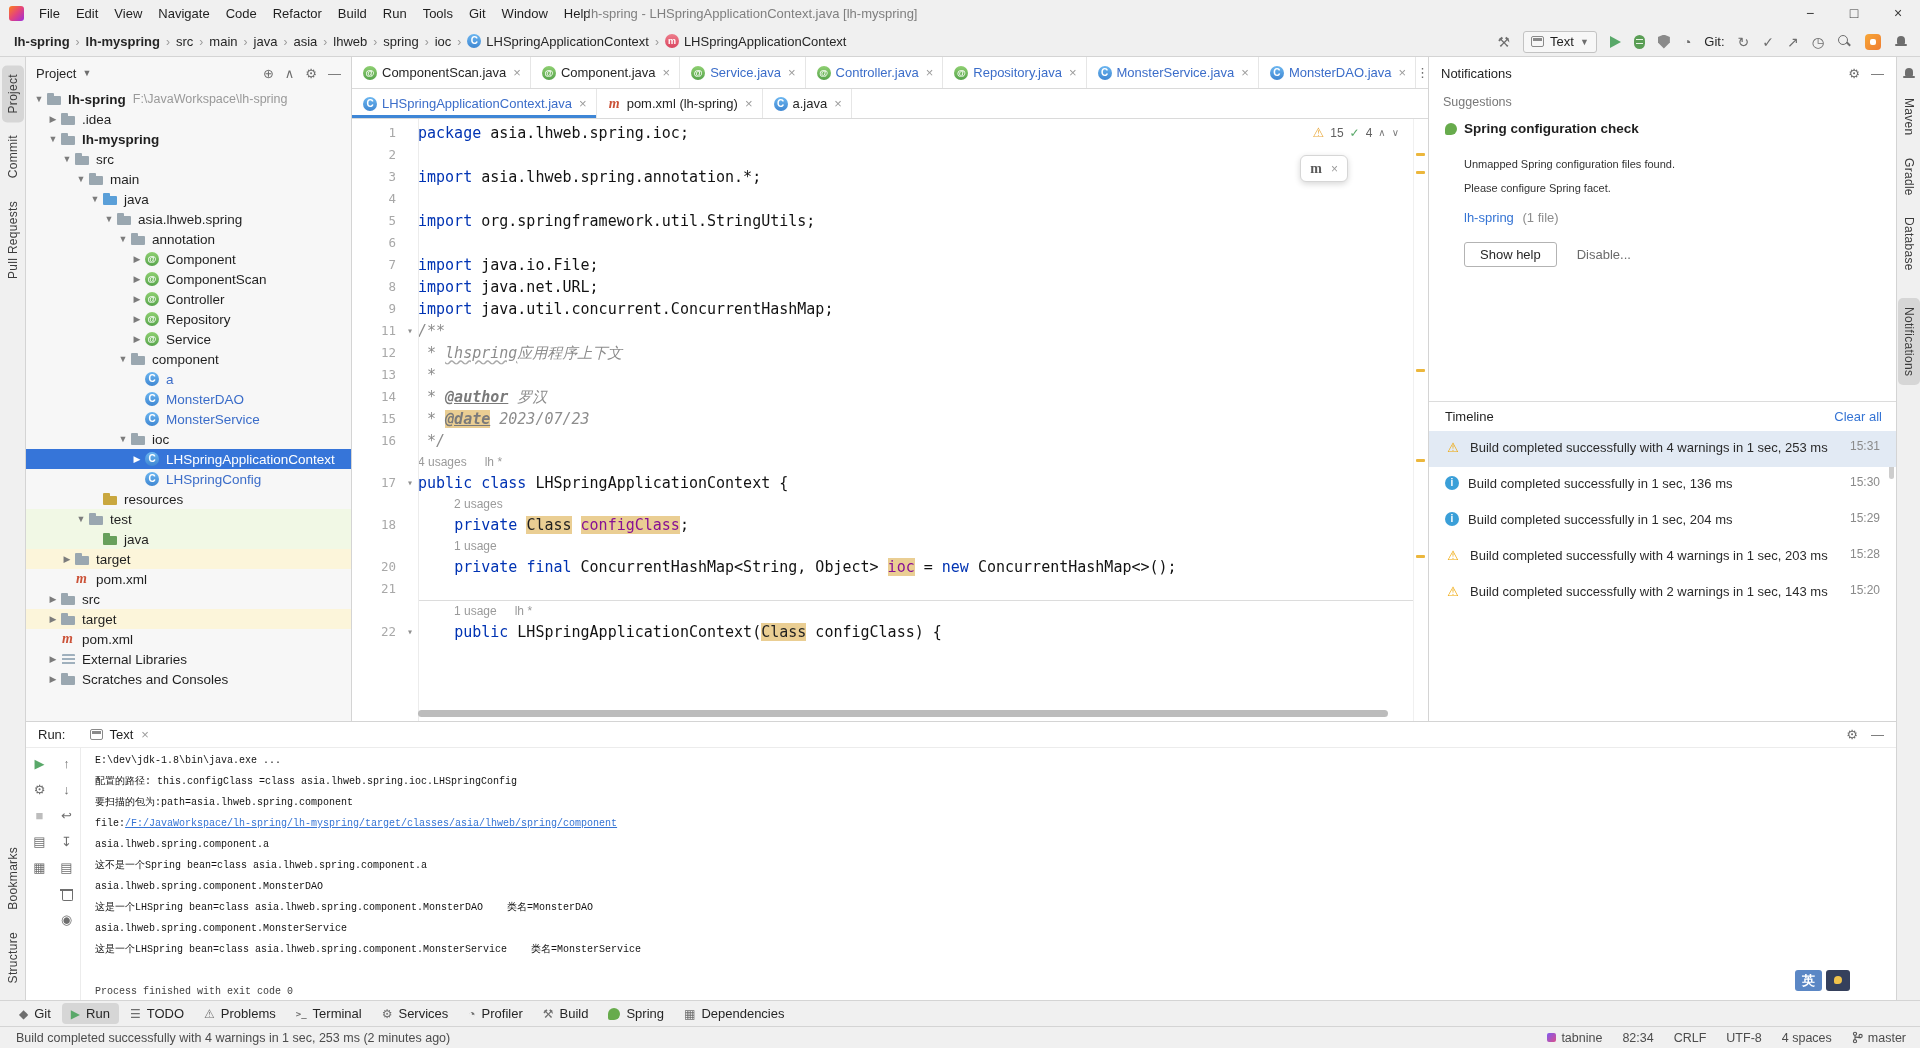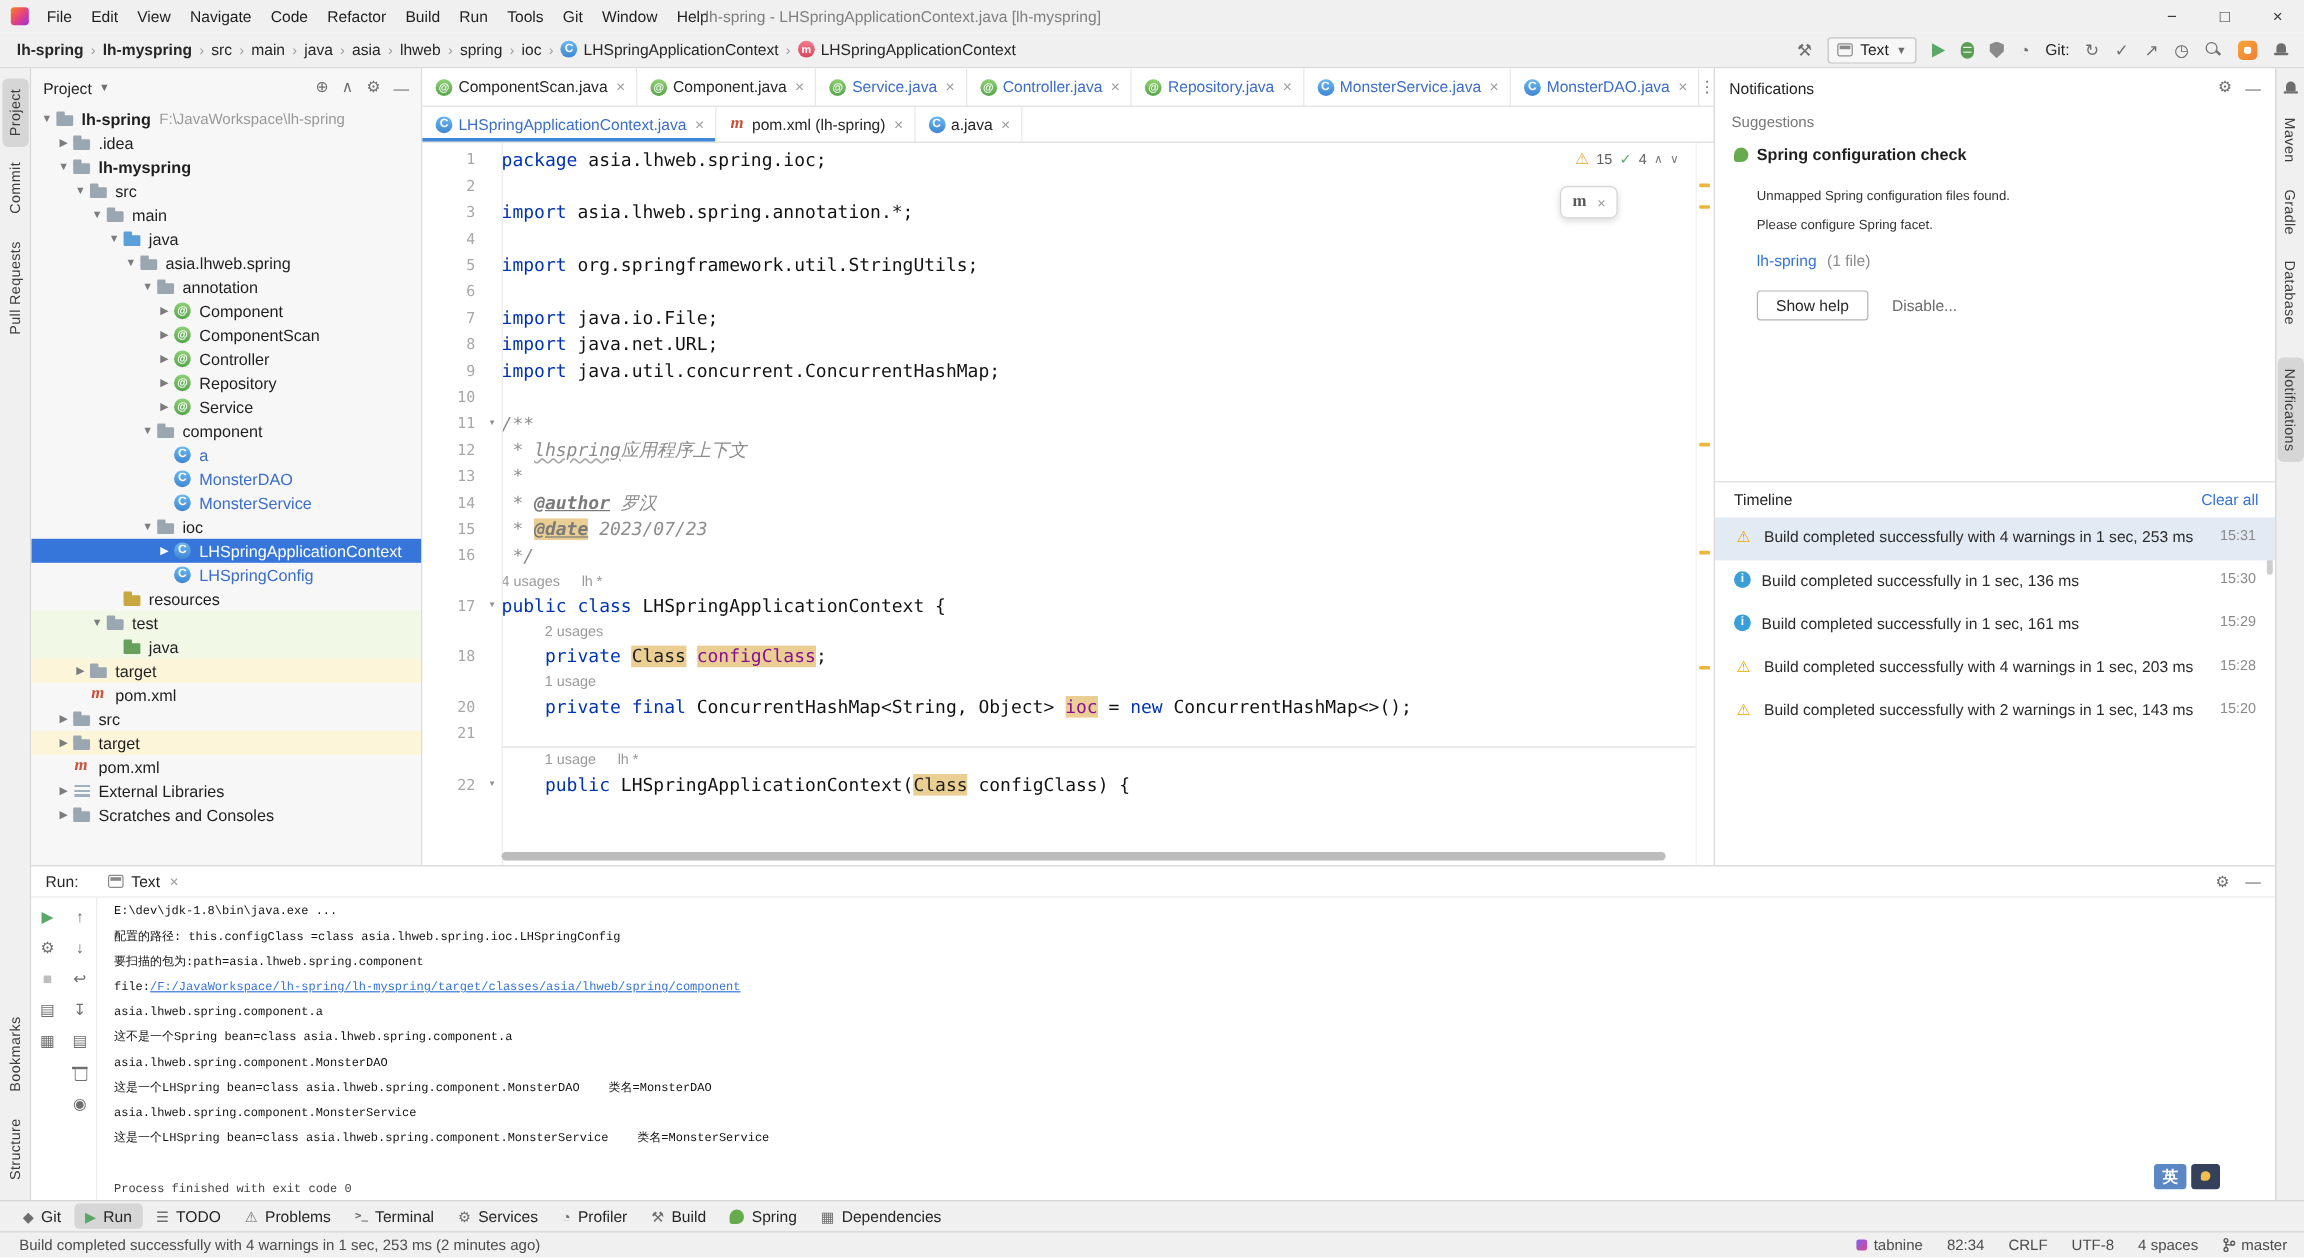--- a/index.html
+++ b/index.html
@@ -547,21 +547,20 @@
             <div>
                 <div class="cl"><span class="lnum">1</span><span class="foldc"></span><span class="ctext"><span class="seg kw">package</span><span class="seg pl"> asia.lhweb.spring.ioc;</span></span></div>
                 <div class="cl"><span class="lnum">2</span><span class="foldc"></span><span class="ctext"></span></div>
                 <div class="cl"><span class="lnum">3</span><span class="foldc"></span><span class="ctext"><span class="seg kw">import</span><span class="seg pl"> asia.lhweb.spring.annotation.*;</span></span></div>
                 <div class="cl"><span class="lnum">4</span><span class="foldc"></span><span class="ctext"></span></div>
                 <div class="cl"><span class="lnum">5</span><span class="foldc"></span><span class="ctext"><span class="seg kw">import</span><span class="seg pl"> org.springframework.util.StringUtils;</span></span></div>
                 <div class="cl"><span class="lnum">6</span><span class="foldc"></span><span class="ctext"></span></div>
                 <div class="cl"><span class="lnum">7</span><span class="foldc"></span><span class="ctext"><span class="seg kw">import</span><span class="seg pl"> java.io.File;</span></span></div>
                 <div class="cl"><span class="lnum">8</span><span class="foldc"></span><span class="ctext"><span class="seg kw">import</span><span class="seg pl"> java.net.URL;</span></span></div>
                 <div class="cl"><span class="lnum">9</span><span class="foldc"></span><span class="ctext"><span class="seg kw">import</span><span class="seg pl"> java.util.concurrent.ConcurrentHashMap;</span></span></div>
-                <div class="cl"><span class="lnum">10</span><span class="foldc"></span><span class="ctext"></span></div>
                 <div class="cl"><span class="lnum">11</span><span class="foldc">▾</span><span class="ctext"><span class="seg doc">/**</span></span></div>
                 <div class="cl"><span class="lnum">12</span><span class="foldc"></span><span class="ctext"><span class="seg doc"> * </span><span class="seg doc typo">lhspring</span><span class="seg doc">应用程序上下文</span></span></div>
                 <div class="cl"><span class="lnum">13</span><span class="foldc"></span><span class="ctext"><span class="seg doc"> *</span></span></div>
                 <div class="cl"><span class="lnum">14</span><span class="foldc"></span><span class="ctext"><span class="seg doc"> * </span><span class="seg dtag">@author</span><span class="seg doc"> 罗汉</span></span></div>
                 <div class="cl"><span class="lnum">15</span><span class="foldc"></span><span class="ctext"><span class="seg doc"> * </span><span class="seg dtag hl">@date</span><span class="seg doc"> 2023/07/23</span></span></div>
                 <div class="cl"><span class="lnum">16</span><span class="foldc"></span><span class="ctext"><span class="seg doc"> */</span></span></div>
                 <div class="cl inlayrow"><span class="lnum"></span><span class="foldc"></span><span class="ctext"><span class="seg inl">4 usages</span><span class="seg blame">lh *</span></span></div>
                 <div class="cl"><span class="lnum">17</span><span class="foldc">▾</span><span class="ctext"><span class="seg kw">public</span><span class="seg pl"> </span><span class="seg kw">class</span><span class="seg pl"> LHSpringApplicationContext {</span></span></div>
                 <div class="cl inlayrow"><span class="lnum"></span><span class="foldc"></span><span class="ctext" style="padding-left: 36px;"><span class="seg inl">2 usages</span></span></div>
                 <div class="cl"><span class="lnum">18</span><span class="foldc"></span><span class="ctext"><span class="seg pl">    </span><span class="seg kw">private</span><span class="seg pl"> </span><span class="seg hl">Class</span><span class="seg pl"> </span><span class="seg fld hl">configClass</span><span class="seg pl">;</span></span></div>
@@ -633,21 +632,21 @@
                 <span class="etext">Build completed successfully with 4 warnings in 1 sec, 253 ms</span>
                 <span class="etime">15:31</span>
               </div>
               <div class="tentry">
                 <span class="nicon info">i</span>
                 <span class="etext">Build completed successfully in 1 sec, 136 ms</span>
                 <span class="etime">15:30</span>
               </div>
               <div class="tentry">
                 <span class="nicon info">i</span>
-                <span class="etext">Build completed successfully in 1 sec, 161 ms</span>
+                <span class="etext">Build completed successfully in 1 sec, 204 ms</span>
                 <span class="etime">15:29</span>
               </div>
               <div class="tentry">
                 <span class="nicon warning">⚠</span>
                 <span class="etext">Build completed successfully with 4 warnings in 1 sec, 203 ms</span>
                 <span class="etime">15:28</span>
               </div>
               <div class="tentry">
                 <span class="nicon warning">⚠</span>
                 <span class="etext">Build completed successfully with 2 warnings in 1 sec, 143 ms</span>

